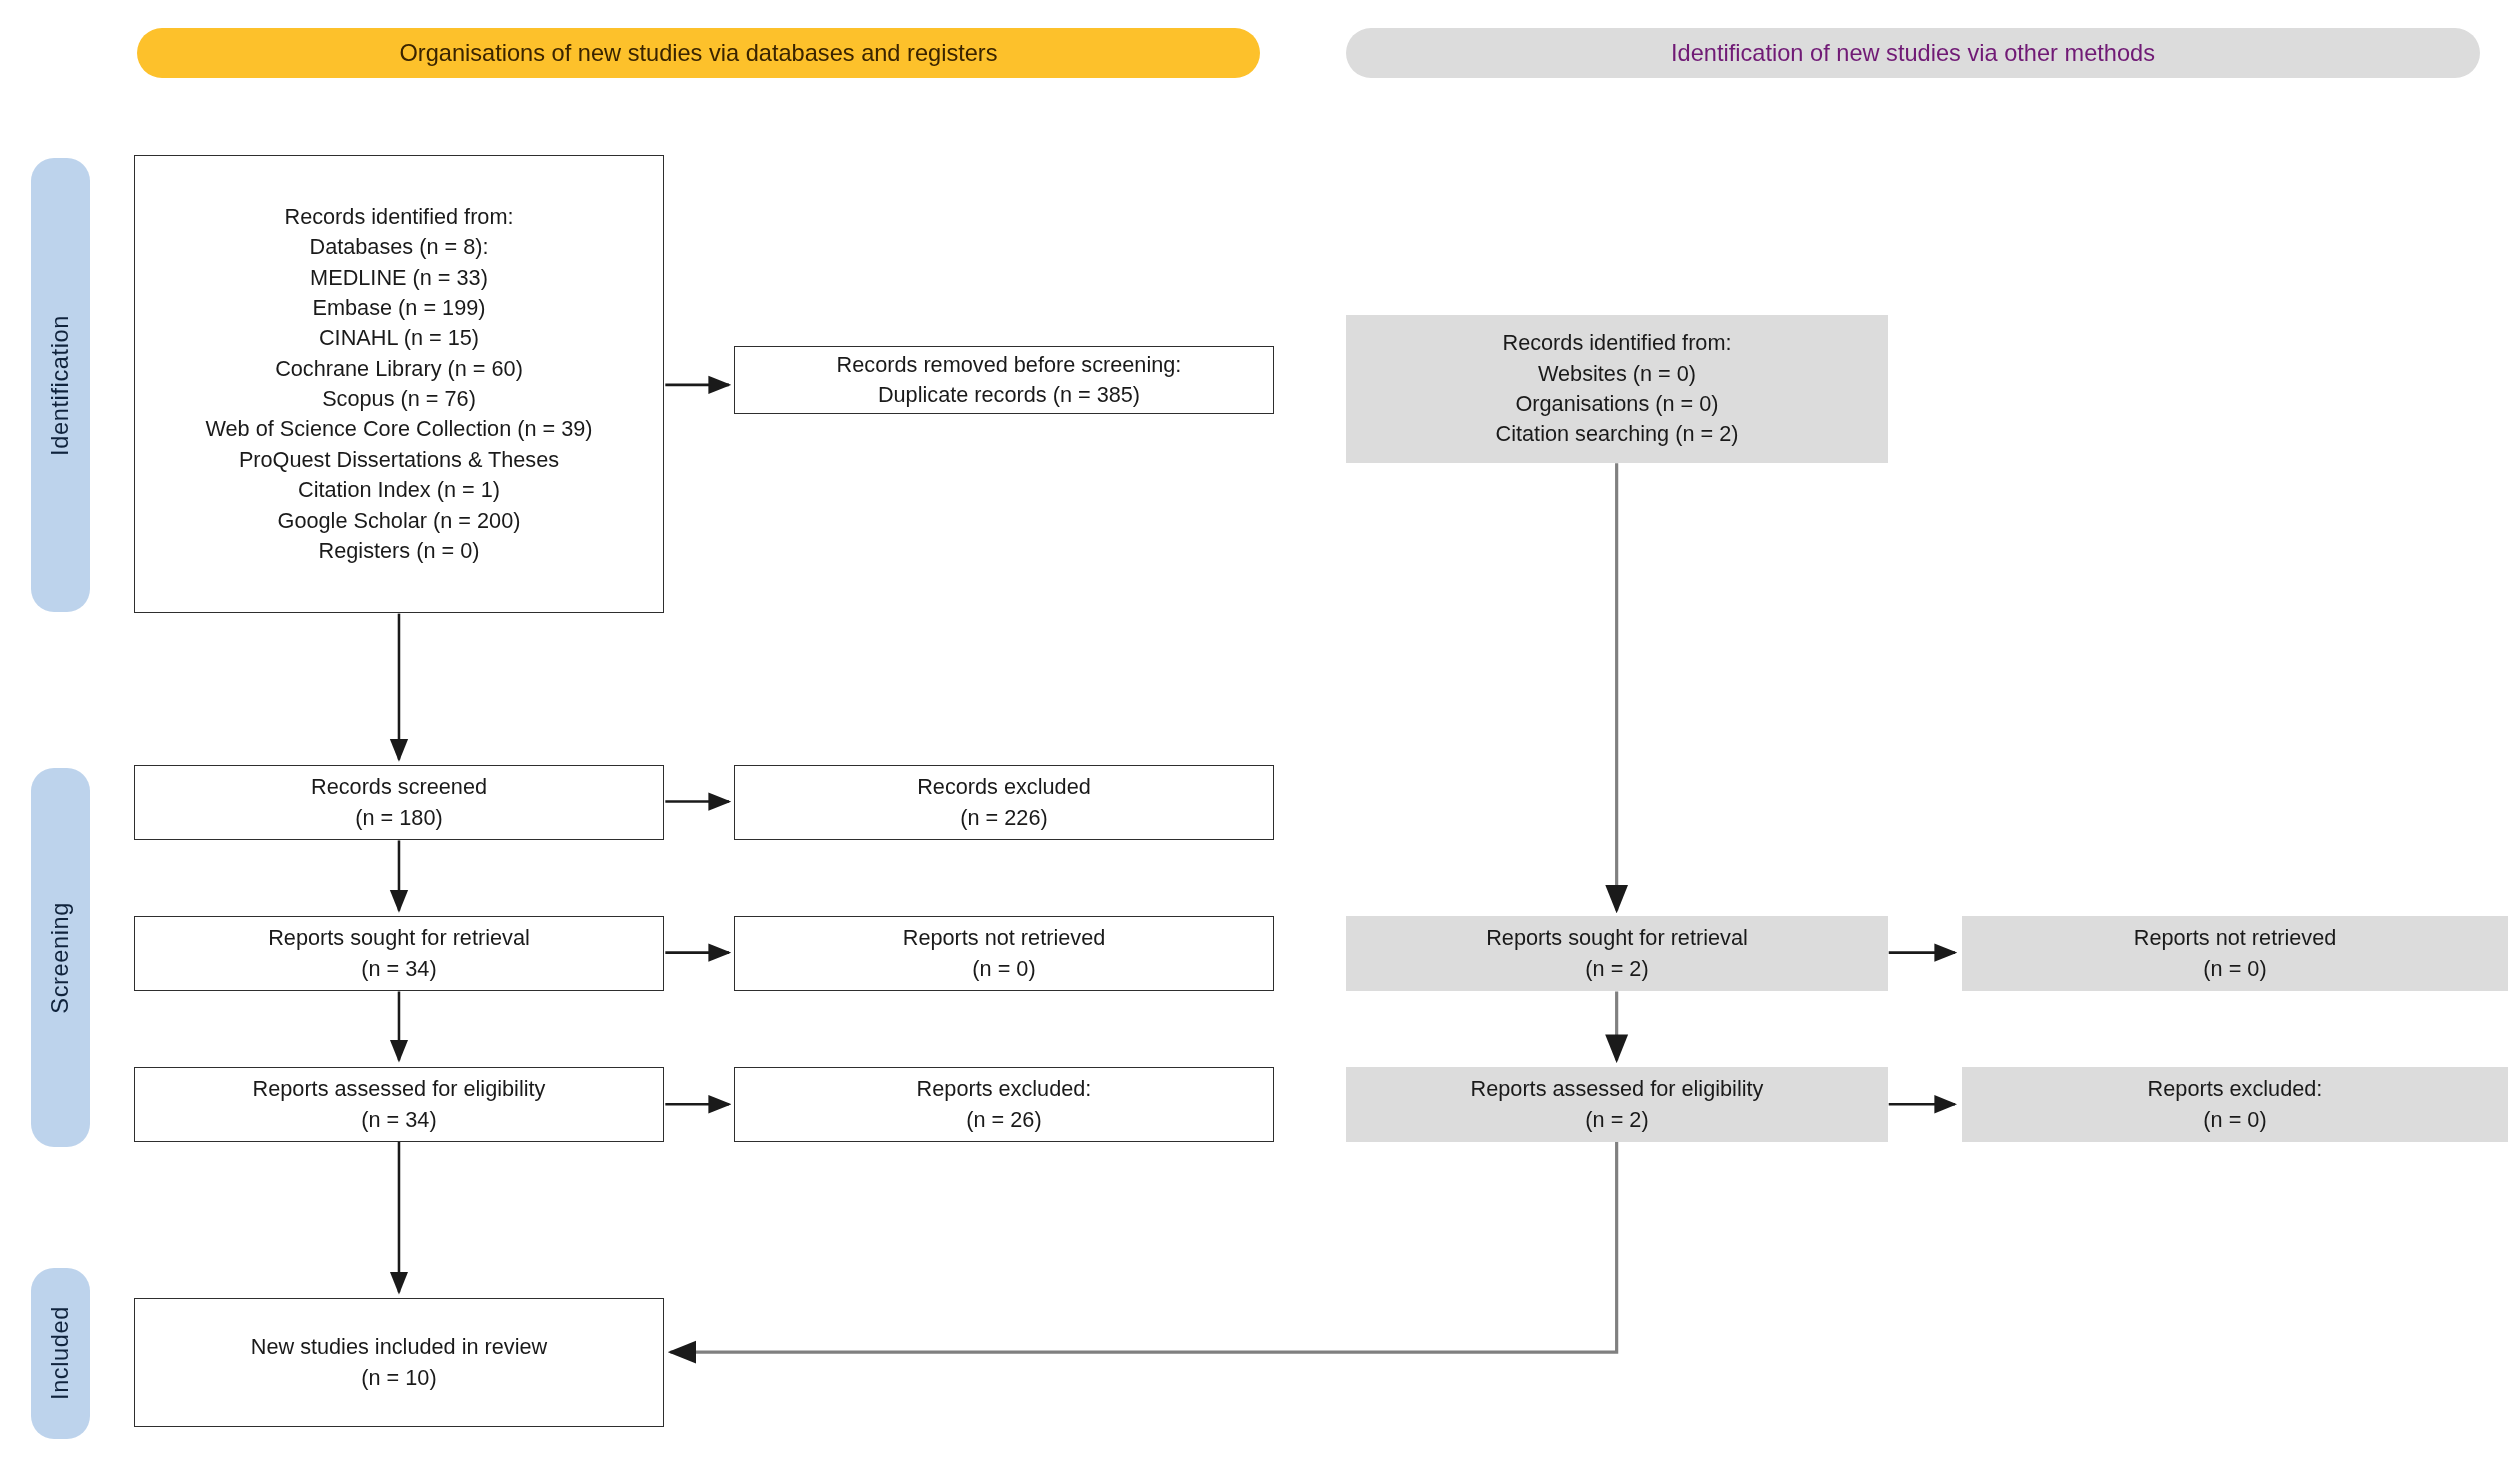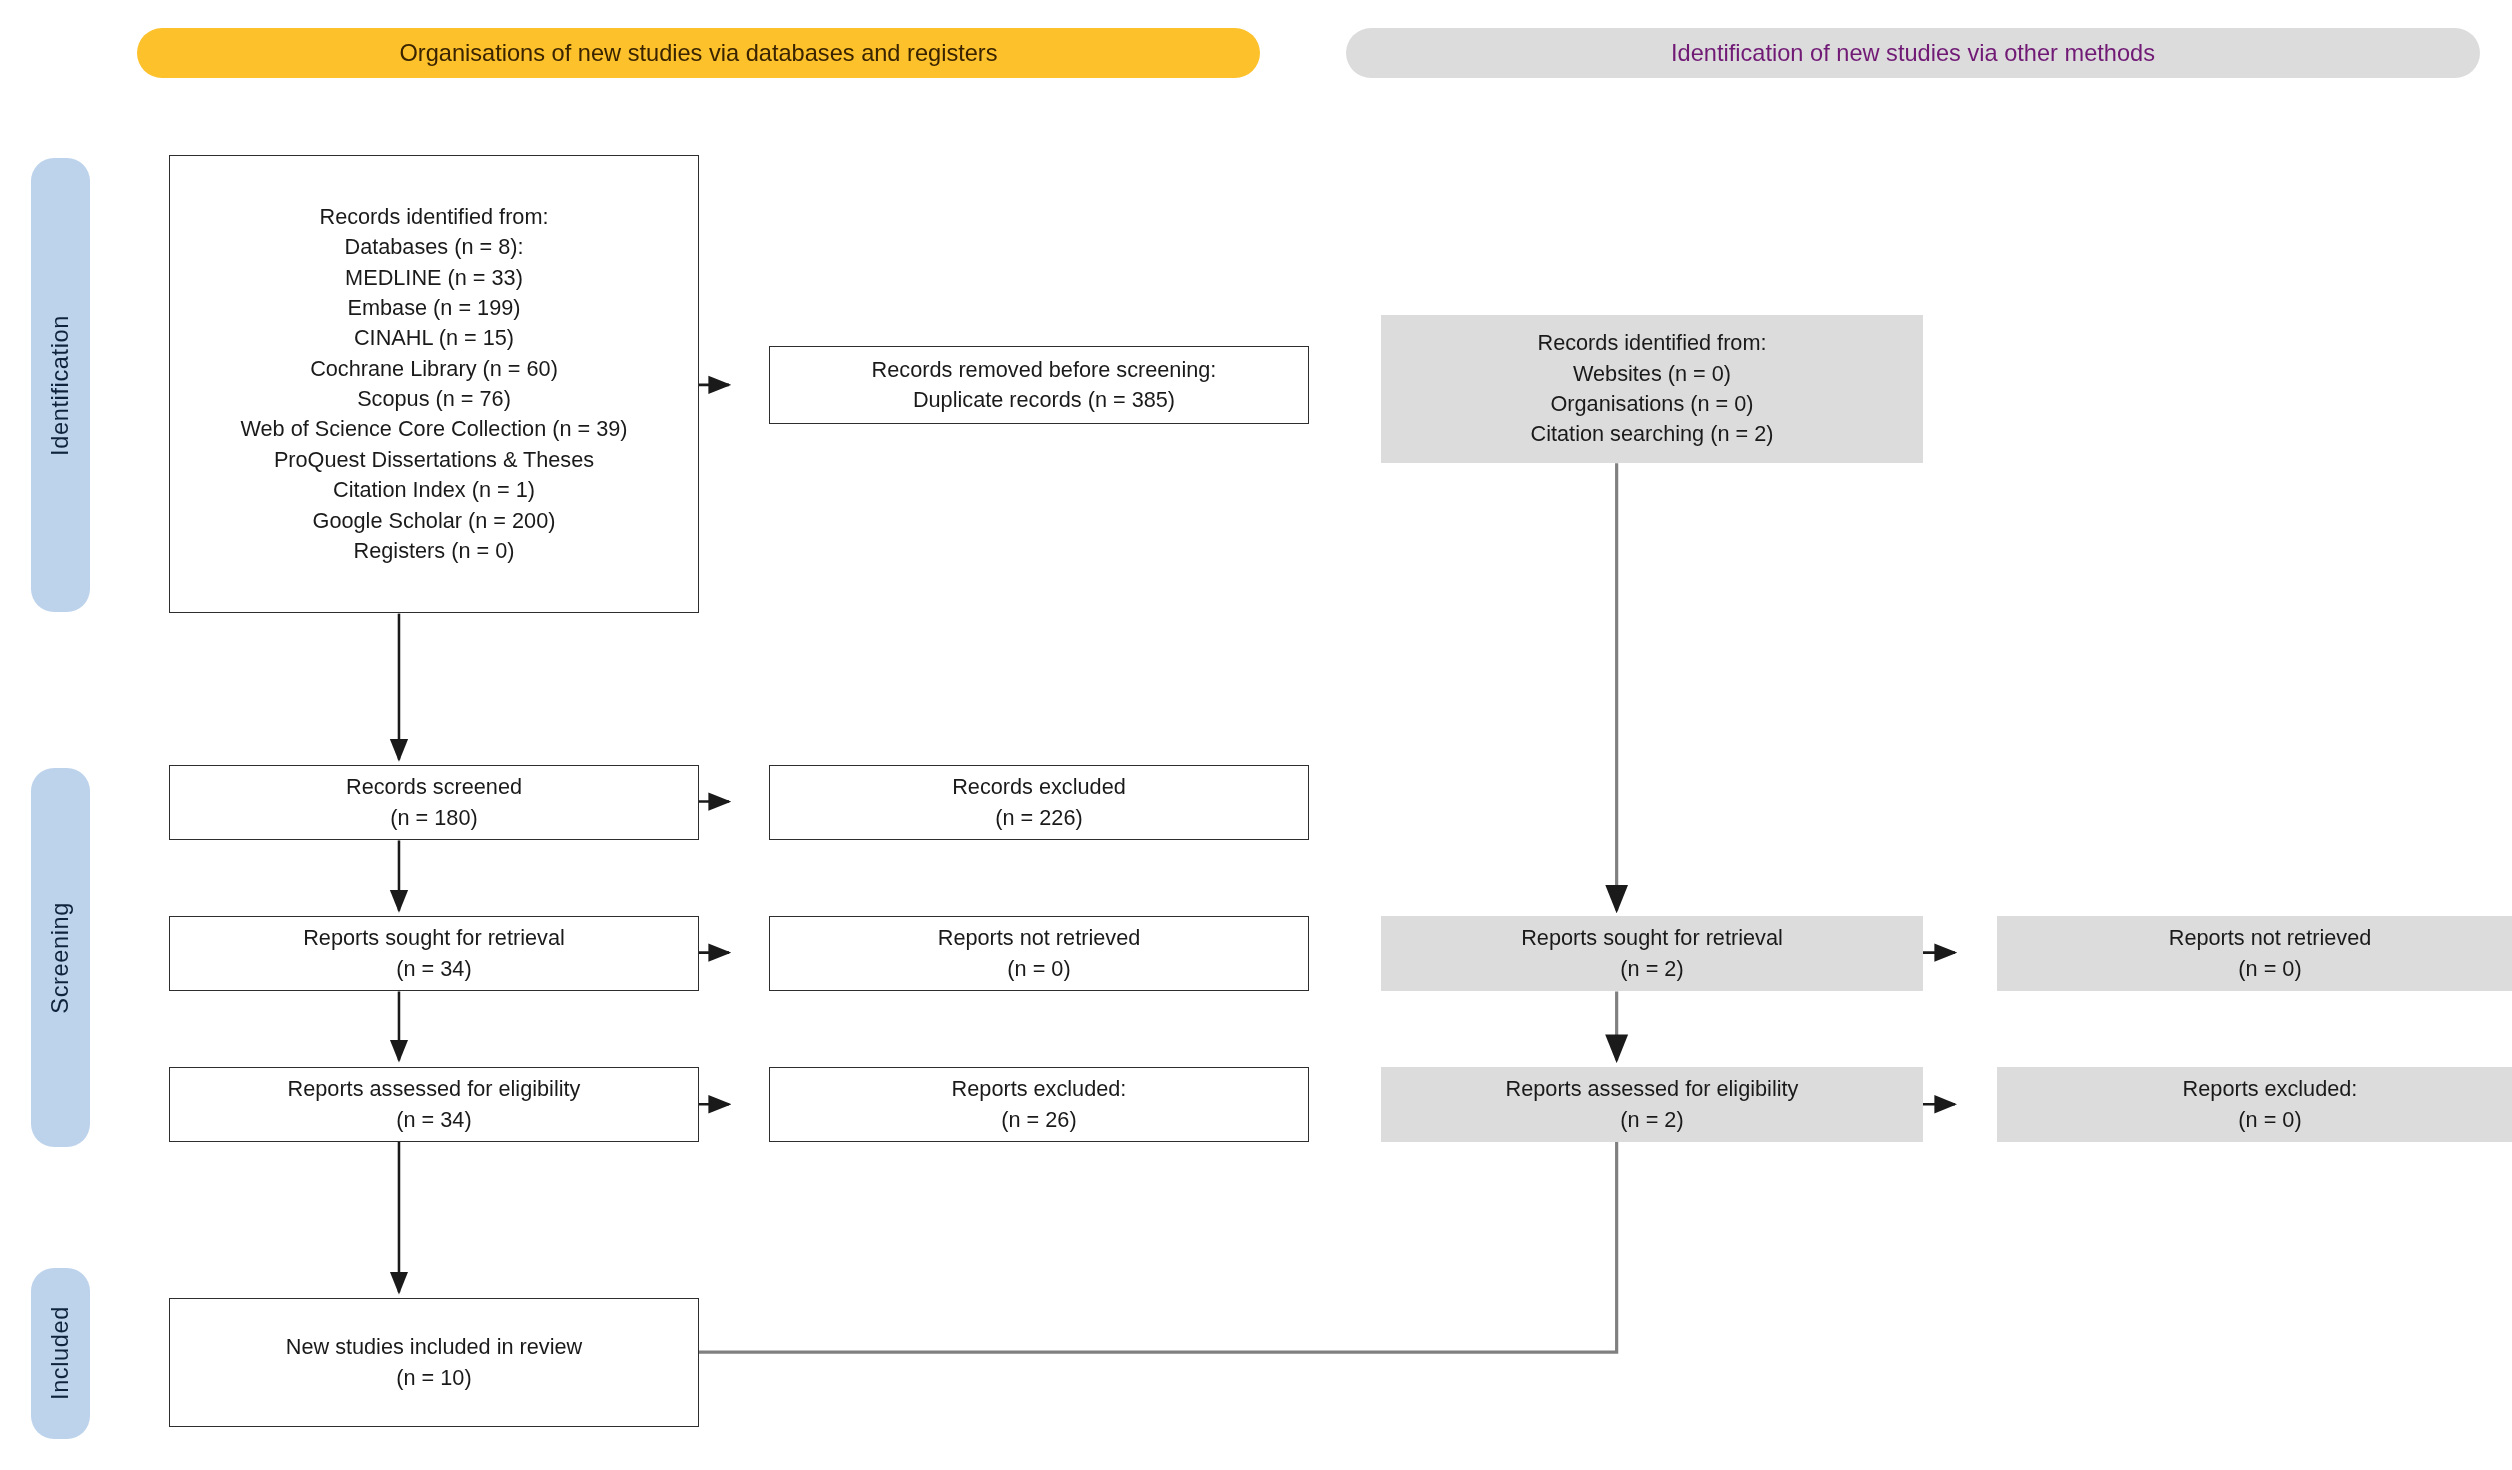--- a/index.html
+++ b/index.html
@@ -35,21 +35,20 @@
   }
   .bx {
     position:absolute;
     box-sizing:border-box;
     display:flex; align-items:center; justify-content:center;
     text-align:center;
     white-space:pre-line;
     font-size:21.7px;
     line-height:1.4;
     padding:5.1px 14px;
-    margin-left:35px;
   }
   .bx.white {
     background:#ffffff;
     border:1.9px solid var(--box-border, #2e2e2e);
   }
   .bx.grayfill {
     background:var(--gray-box-bg, #DCDCDC);
     border:none;
   }
   svg.arrows { position:absolute; left:0; top:0; pointer-events:none; }
@@ -109,21 +108,21 @@
 Embase (n = 199)
 CINAHL (n = 15)
 Cochrane Library (n = 60)
 Scopus (n = 76)
 Web of Science Core Collection (n = 39)
 ProQuest Dissertations &amp; Theses
 Citation Index (n = 1)
 Google Scholar (n = 200)
 Registers (n = 0)</span>
   </div>
-  <div class="bx white" style="left:734px; top:346px; width:540px; height:78px;padding-left:24px;">
+  <div class="bx white" style="left:734px; top:346px; width:540px; height:68px;padding-left:24px;">
     <span>Records removed before screening:
 Duplicate records (n = 385)</span>
   </div>
   <div class="bx grayfill" style="left:1346px; top:315px; width:542px; height:148px;">
     <span>Records identified from:
 Websites (n = 0)
 Organisations (n = 0)
 Citation searching (n = 2)</span>
   </div>
 

